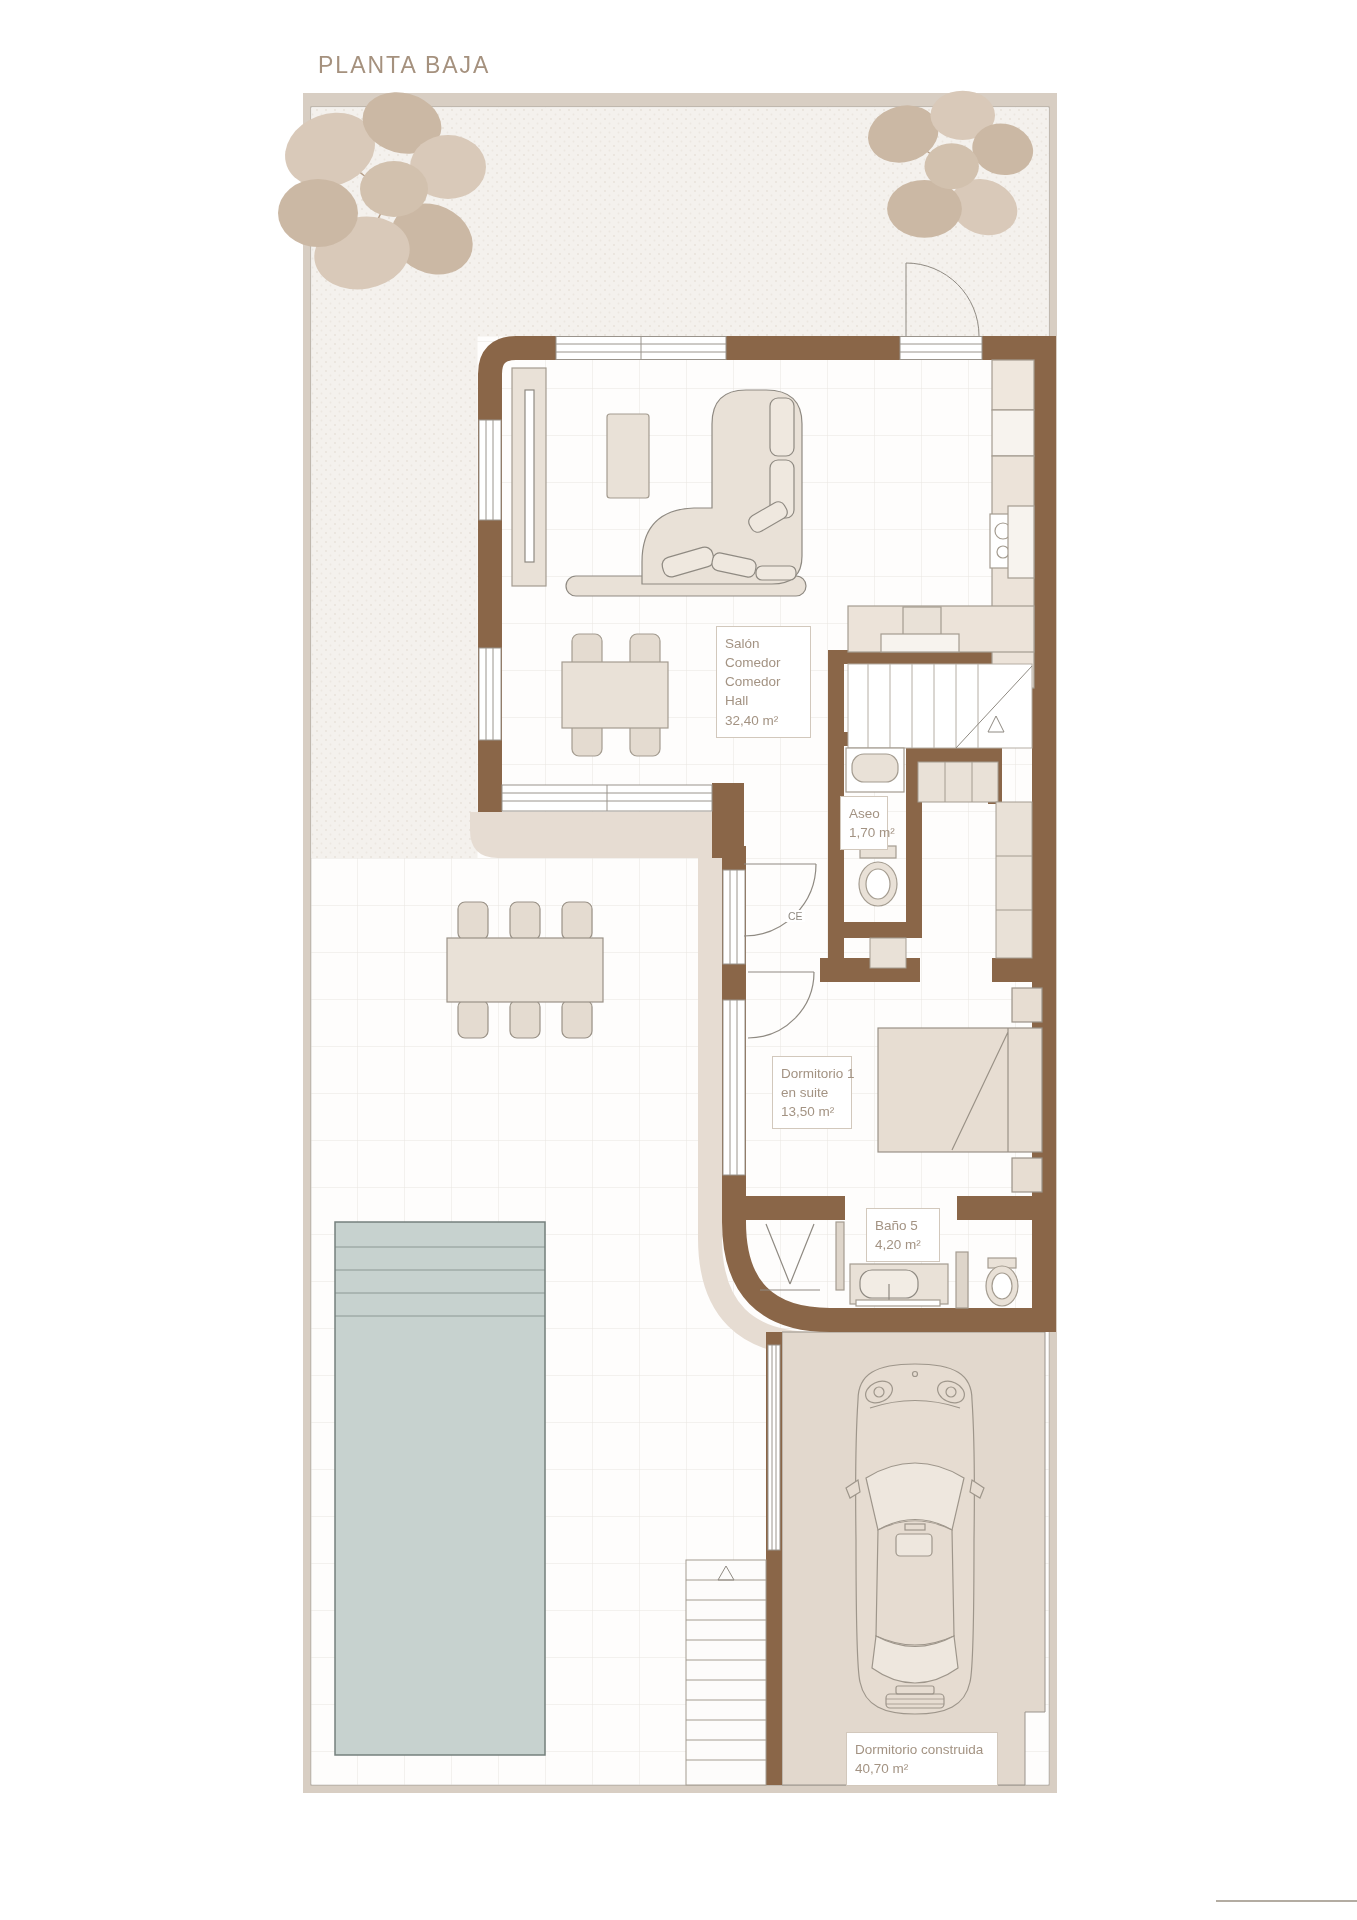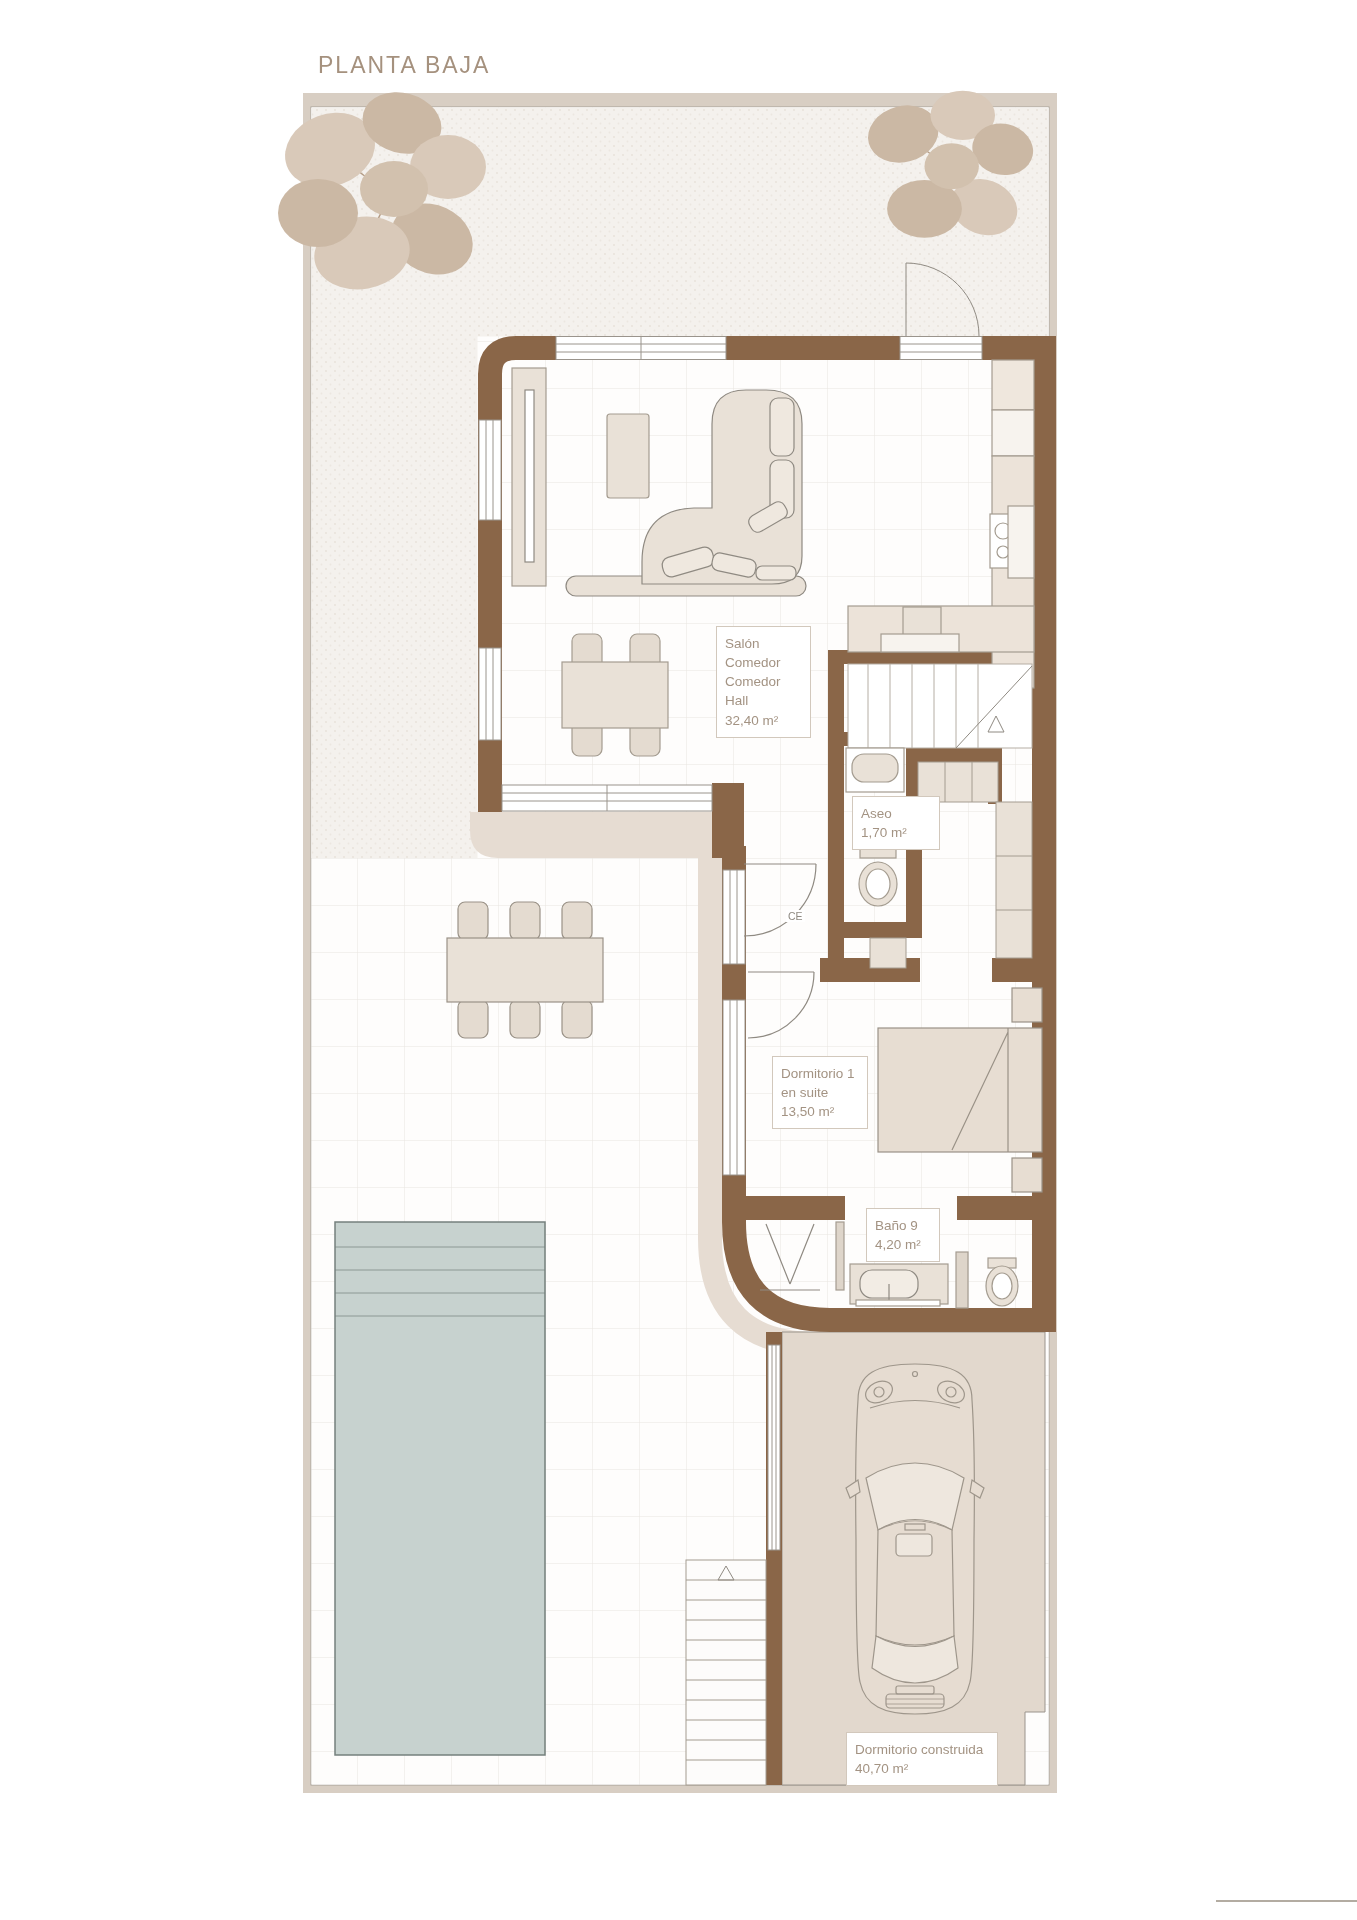--- a/index.html
+++ b/index.html
@@ -5,22 +5,22 @@
   html,body{margin:0;padding:0;background:#ffffff;}
   .page{position:relative;width:1357px;height:1920px;background:#ffffff;overflow:hidden;
         font-family:"Liberation Sans",sans-serif;}
   .title{position:absolute;left:302px;top:36px;margin:16px;font-size:23px;font-weight:400;
          letter-spacing:2px;color:#a5917e;}
   .plan-svg{position:absolute;left:0;top:0;}
   .lbl{position:absolute;background:#ffffff;border:1px solid #d2c8bc;color:#a39383;
        font-size:13.5px;line-height:1.42;padding:7px 8px;box-sizing:border-box;}
   .lbl div{white-space:nowrap;}
   .lbl-salon{left:716px;top:626px;width:95px;}
-  .lbl-aseo{left:840px;top:796px;width:88px;margin-left:12px;}
-  .lbl-dorm{left:772px;top:1056px;width:96px;}
+  .lbl-aseo{left:840px;top:796px;width:48px;}
+  .lbl-dorm{left:772px;top:1056px;width:80px;}
   .lbl-bano{left:866px;top:1208px;width:74px;}
   .lbl-sup{left:846px;top:1732px;width:152px;}
   .ce{position:absolute;left:786px;top:910px;font-size:10.5px;color:#8f8a82;background:#fff;
       padding:0 2px;}
   .footer-rule{position:absolute;left:1216px;top:1900px;width:141px;height:2px;background:#b3aca2;}
 </style>
 </head>
 <body>
 
 <div class="page">
@@ -281,21 +281,21 @@
     <div>1,70 m²</div>
   </div>
 
   <div class="lbl lbl-dorm">
     <div>Dormitorio 1</div>
     <div>en suite</div>
     <div>13,50 m²</div>
   </div>
 
   <div class="lbl lbl-bano">
-    <div>Baño 9</div>
+    <div>Baño 5</div>
     <div>4,20 m²</div>
   </div>
 
   <div class="lbl lbl-sup">
     <div>Dormitorio construida</div>
     <div>40,70 m²</div>
   </div>
 
   <div class="ce">CE</div>
 

